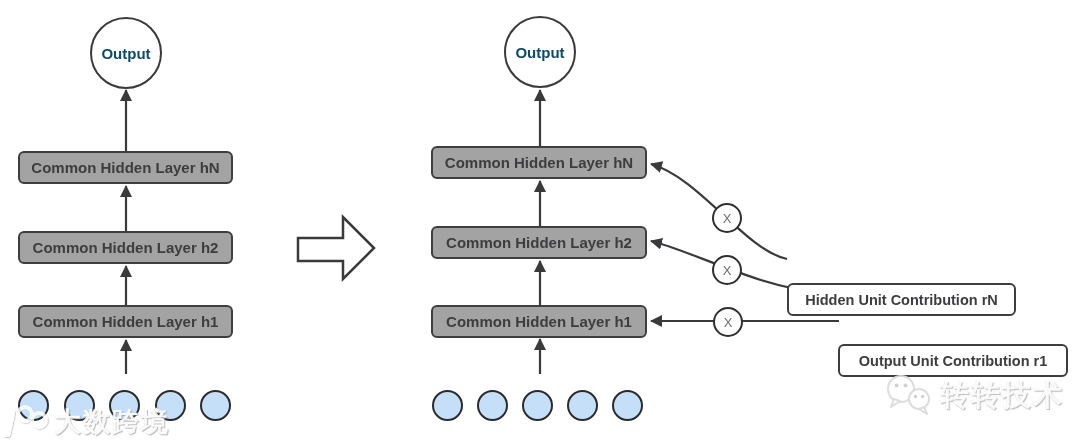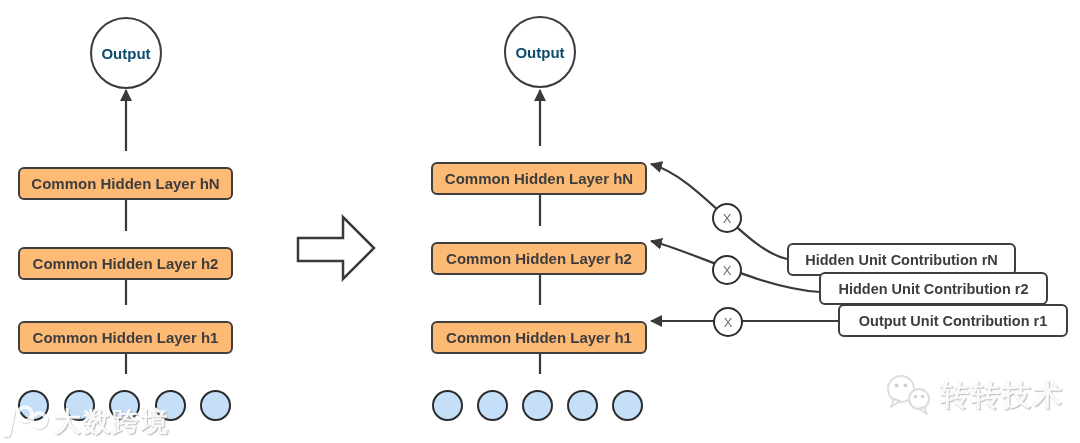--- a/index.html
+++ b/index.html
@@ -3,29 +3,29 @@
 <meta charset="utf-8">
 <style>
   html,body{margin:0;padding:0;background:#ffffff;}
   .canvas{
     position:relative;width:1080px;height:443px;background:#ffffff;overflow:hidden;
     font-family:"Liberation Sans","DejaVu Sans",sans-serif;
   }
   .wires{position:absolute;left:0;top:0;z-index:1;}
   .layer-box{
     position:absolute;z-index:2;box-sizing:border-box;
-    background:#fdba74;border:2px solid #3e3e40;border-radius:6px;
+    background:#a3a3a3;border:2px solid #3e3e40;border-radius:6px;
     display:flex;align-items:center;justify-content:center;
-    font-weight:bold;font-size:15px;color:#3d3d3f;white-space:nowrap;margin-top:16px;
+    font-weight:bold;font-size:15px;color:#3d3d3f;white-space:nowrap;
   }
   .contrib-box{
     position:absolute;box-sizing:border-box;
     background:#ffffff;border:2px solid #3e3e40;border-radius:6px;
     display:flex;align-items:center;justify-content:center;
-    font-weight:bold;font-size:14.5px;color:#3d3d3f;white-space:nowrap;
+    font-weight:bold;font-size:14.5px;color:#3d3d3f;white-space:nowrap;margin-top:40px;
   }
   .output-circle{
     position:absolute;z-index:2;box-sizing:border-box;width:72px;height:72px;
     background:#ffffff;border:2px solid #3a3a3c;border-radius:50%;
     display:flex;align-items:center;justify-content:center;
     font-weight:bold;font-size:15px;color:#0c4a6e;
   }
   .mult-circle{
     position:absolute;z-index:3;box-sizing:border-box;width:30px;height:30px;
     background:#ffffff;border:2px solid #2f2f31;border-radius:50%;
@@ -116,21 +116,20 @@
     <span>X</span>
   </div>
   <div class="mult-circle" style="left:712px;top:255px">
     <span>X</span>
   </div>
   <div class="mult-circle" style="left:713px;top:307px">
     <span>X</span>
   </div>
 
   <div class="contrib-box" style="left:787px;top:243px;width:229px;height:33px;z-index:4">Hidden Unit Contribution rN</div>
-  <div class="contrib-box" style="left:819px;top:272px;width:229px;height:33px;z-index:5">Hidden Unit Contribution r2</div>
   <div class="contrib-box" style="left:838px;top:304px;width:230px;height:33px;z-index:6">Output Unit Contribution r1</div>
 
   <div class="watermark wm-left">
     <span class="wm-logo-left">
       <span class="bar"></span>
         <span class="ring r1"></span>
         <span class="ring r2"></span>
     </span>
     <span class="wm-text">大数跨境</span>
   </div>

